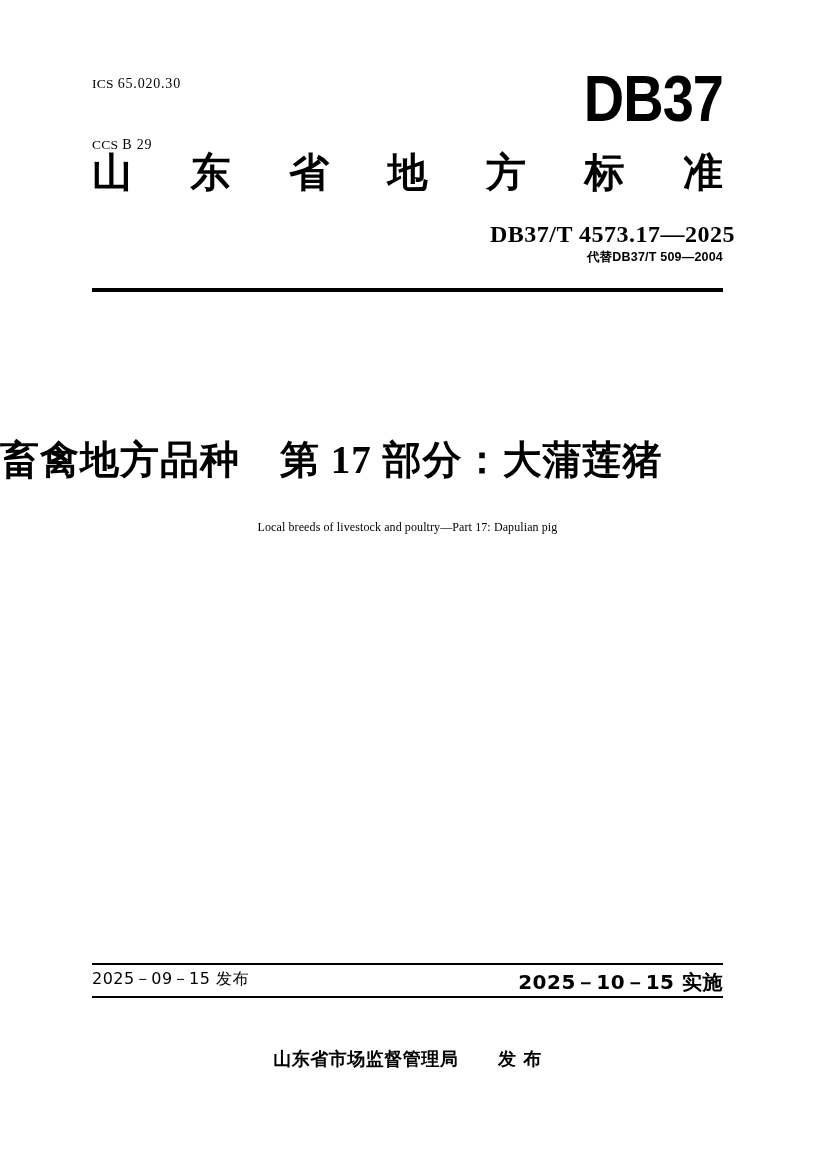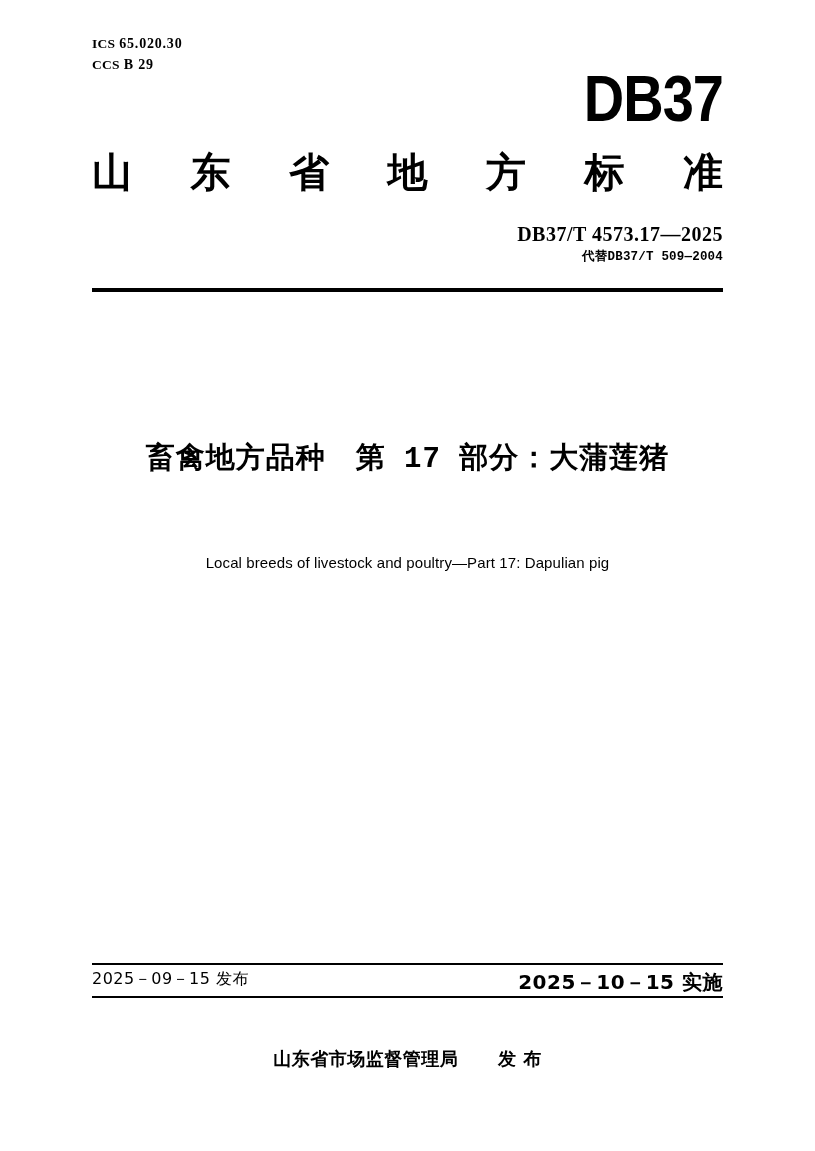--- a/index.html
+++ b/index.html
@@ -27,21 +27,22 @@
     position: absolute;
     left: 92px;
     top: 33px;
     font-family: "Liberation Serif", serif;
     font-size: 14px;
     line-height: 21px;
     letter-spacing: 0.3px;
   }
   .codes .code-line {
     white-space: nowrap;
-    font-weight: 700;
+    font-weight: 400;
+    margin-top: 40px;
   }
   .codes .code-label {
     font-size: 13.5px;
   }
   .codes .code-val {
     font-size: 14px;
     letter-spacing: 0.8px;
   }
 
   
@@ -71,35 +72,35 @@
     font-size: 40px;
     line-height: 48px;
   }
   .prov-title span {
     display: inline-block;
   }
 
   
   .std-no {
     position: absolute;
-    right: 92px;
+    right: 80px;
     top: 222px;
     text-align: center;
     font-family: "Liberation Serif", serif;
     font-weight: 700;
-    font-size: 20px;
+    font-size: 24px;
     letter-spacing: 0.5px;
     line-height: 24px;
   }
   .std-replaces {
     position: absolute;
     right: 92px;
     top: 248px;
     text-align: right;
-    font-family: Liberation Mono, monospace;
+    font-family: Liberation Sans, sans-serif;
     font-weight: 700;
     font-size: 12.5px;
     letter-spacing: 0.2px;
     line-height: 18px;
   }
 
   
   .rule-top {
     position: absolute;
     left: 92px;
@@ -124,38 +125,36 @@
     height: 2px;
     background: #000;
   }
 
   
   .doc-title {
     position: absolute;
     left: 0;
     right: 0;
     top: 440px;
-    text-align: center;
-    font-family: Liberation Mono, monospace;
-    font-weight: 700;
-    font-size: 29px;
+    font-family: Liberation Serif, serif;
+    font-weight: 700;
+    font-size: 39px;
     letter-spacing: 1px;
     line-height: 40px;
   }
   .doc-title-en {
     position: absolute;
     left: 0;
     right: 0;
     top: 514px;
     text-align: center;
-    font-family: Liberation Sans, sans-serif;
-    font-size: 15px;
+    font-family: Liberation Serif, serif;
+    font-size: 12px;
     letter-spacing: 0.1px;
     line-height: 26px;
-    margin-top: 36px;
   }
 
   
   .date-issue {
     position: absolute;
     left: 92px;
     top: 969px;
     font-family: "DejaVu Sans", sans-serif;
     font-weight: 400;
     font-size: 16px;

